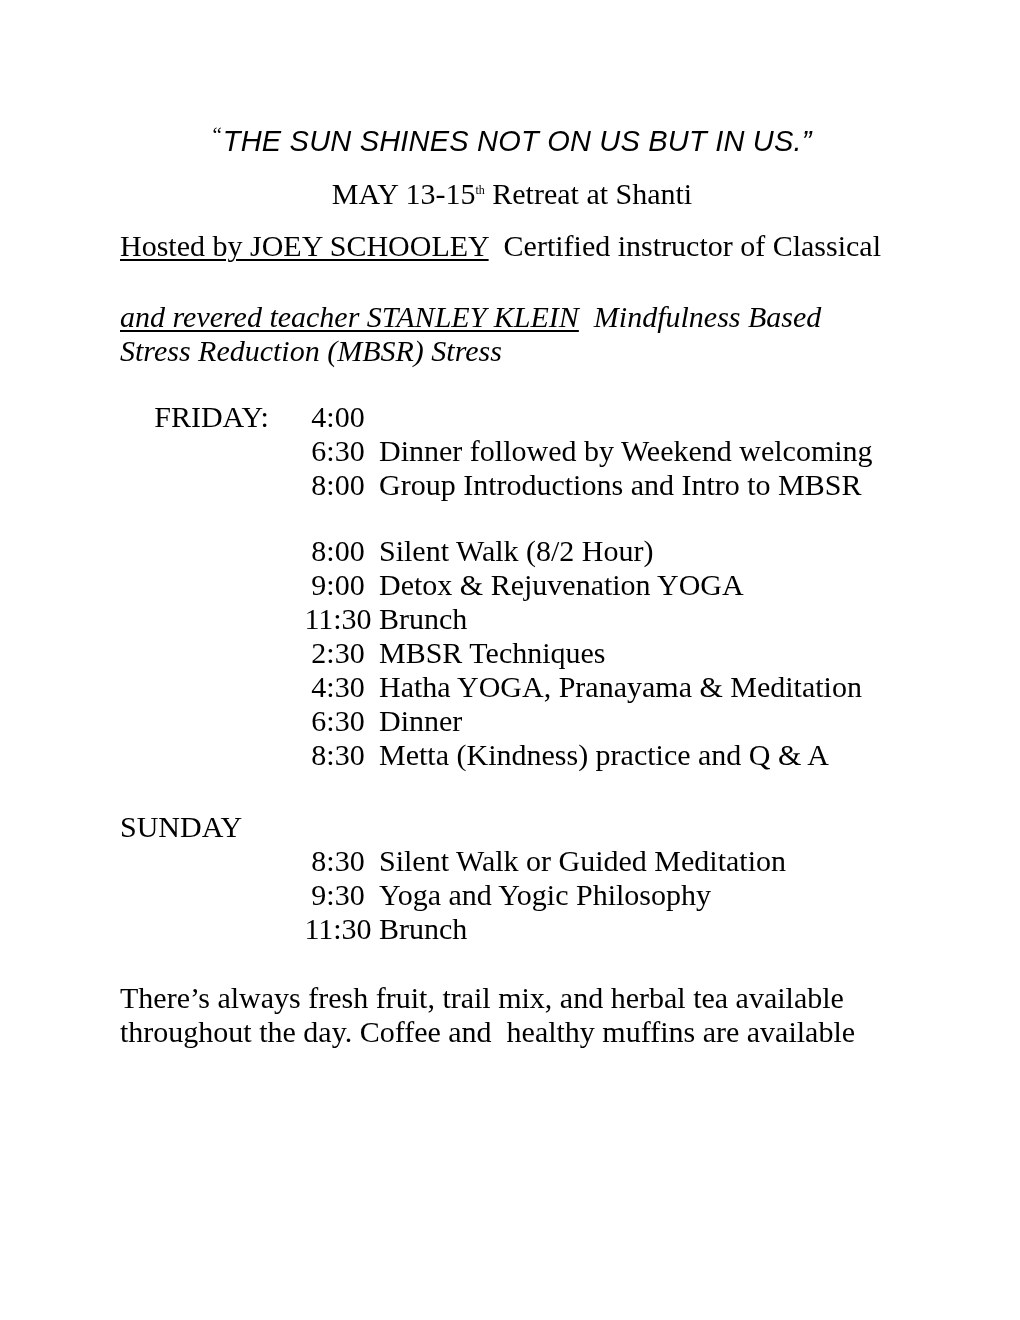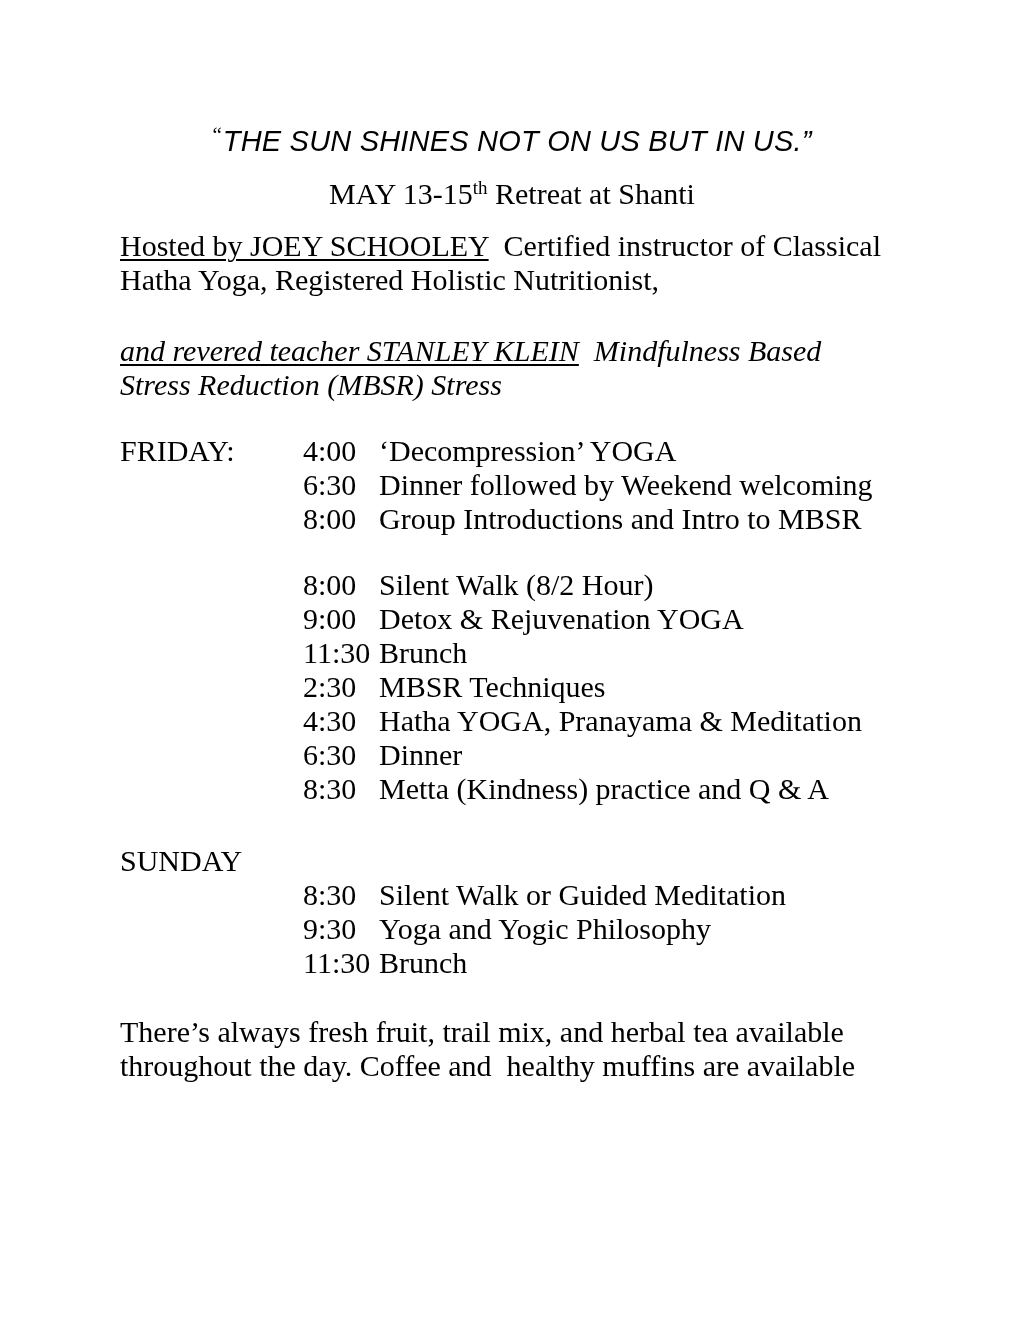--- a/index.html
+++ b/index.html
@@ -48,38 +48,39 @@
     vertical-align: 9px;
     letter-spacing: 1px;
   }
   
   .subtitle {
     margin-top: 19px !important;
     text-align: center;
     font-size: 30px;
   }
   .subtitle sup {
-    font-size: 19px;
+    font-size: 12px;
     line-height: 0;
     vertical-align: 10px;
   }
   
   .host-para { margin-top: 18px !important; }
   .host-para.second { margin-top: 37px !important; font-style: italic; }
   .u {
     text-decoration: underline;
     text-decoration-thickness: 2px;
     text-underline-offset: 3px;
   }
   
   .sched { margin-top: 32px !important; }
   .sched.sunday { margin-top: 38px !important; }
   .srow {
     display: flex;
     align-items: baseline;
+    text-align: center;
   }
   .srow.indent { padding-left: 183px; }
   .day-cell {
     flex: 0 0 183px;
     white-space: pre;
   }
   .day-line { white-space: pre; }
   .time-cell {
     flex: 0 0 auto;
     min-width: 70px;
@@ -93,29 +94,28 @@
 </head>
 <body>
 
 <div class="page">
   <div class="content">
 
     <h1 class="quote-title"><span class="open-quote">“</span><span>THE SUN SHINES NOT ON US BUT IN US.”</span></h1>
 
     <h2 class="subtitle"><span>MAY 13-15</span><sup>th</sup><span> Retreat at Shanti</span></h2>
 
-    <p class="host-para"><span class="u">Hosted by JOEY SCHOOLEY</span><span>  Certified instructor of Classical</span><br><span>Hatha Yoga, Registered Holistic Nutritionist,</span></p>
+    <p class="host-para"><span class="u">Hosted by JOEY SCHOOLEY</span><span>  Certified instructor of Classical</span><br></p>
 
     <p class="host-para second"><span class="u">and revered teacher STANLEY KLEIN</span><span>  Mindfulness Based</span><br><span>Stress Reduction (MBSR) Stress</span></p>
 
     <div class="sched friday">
       <div class="srow">
         <span class="day-cell">FRIDAY:</span>
         <span class="time-cell">4:00</span>
-        <span class="desc-cell">‘Decompression’ YOGA</span>
       </div>
       <div class="srow indent">
         <span class="time-cell">6:30</span>
         <span class="desc-cell">Dinner followed by Weekend welcoming</span>
       </div>
       <div class="srow indent">
         <span class="time-cell">8:00</span>
         <span class="desc-cell">Group Introductions and Intro to MBSR</span>
       </div>
     </div>

